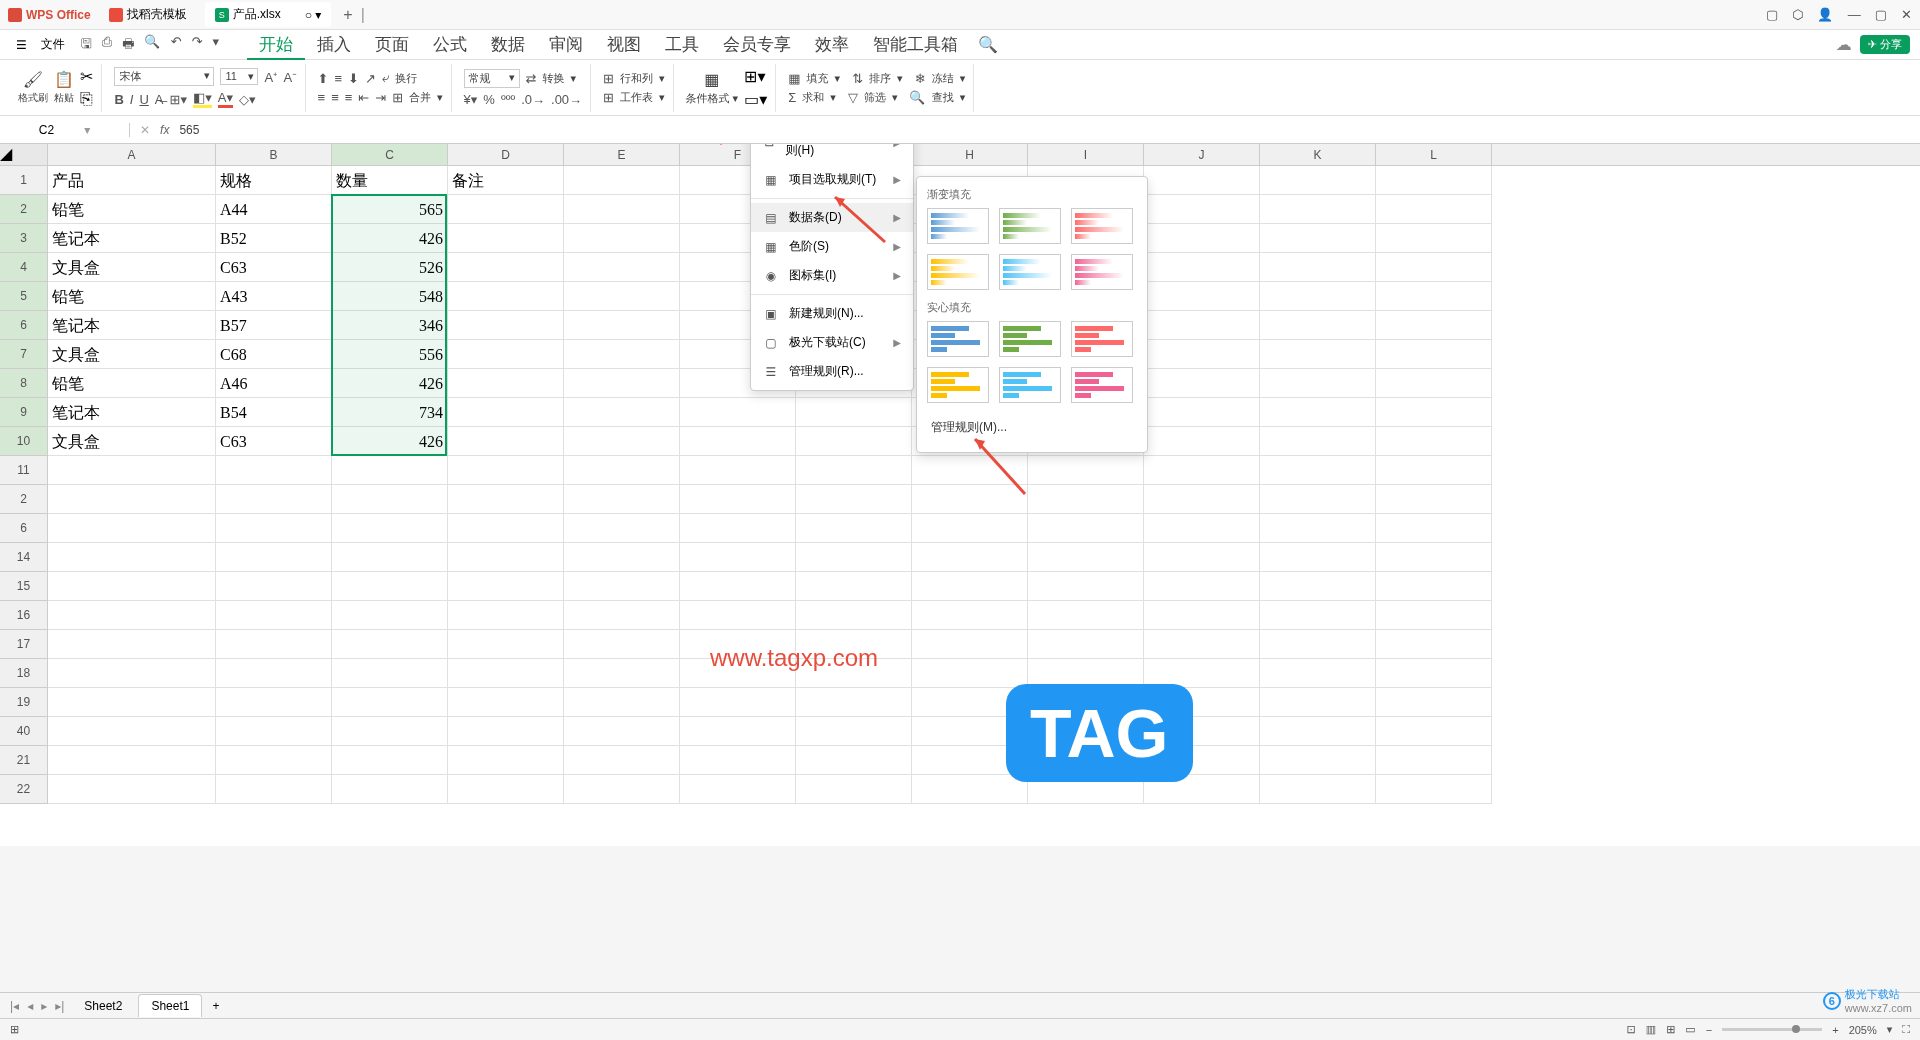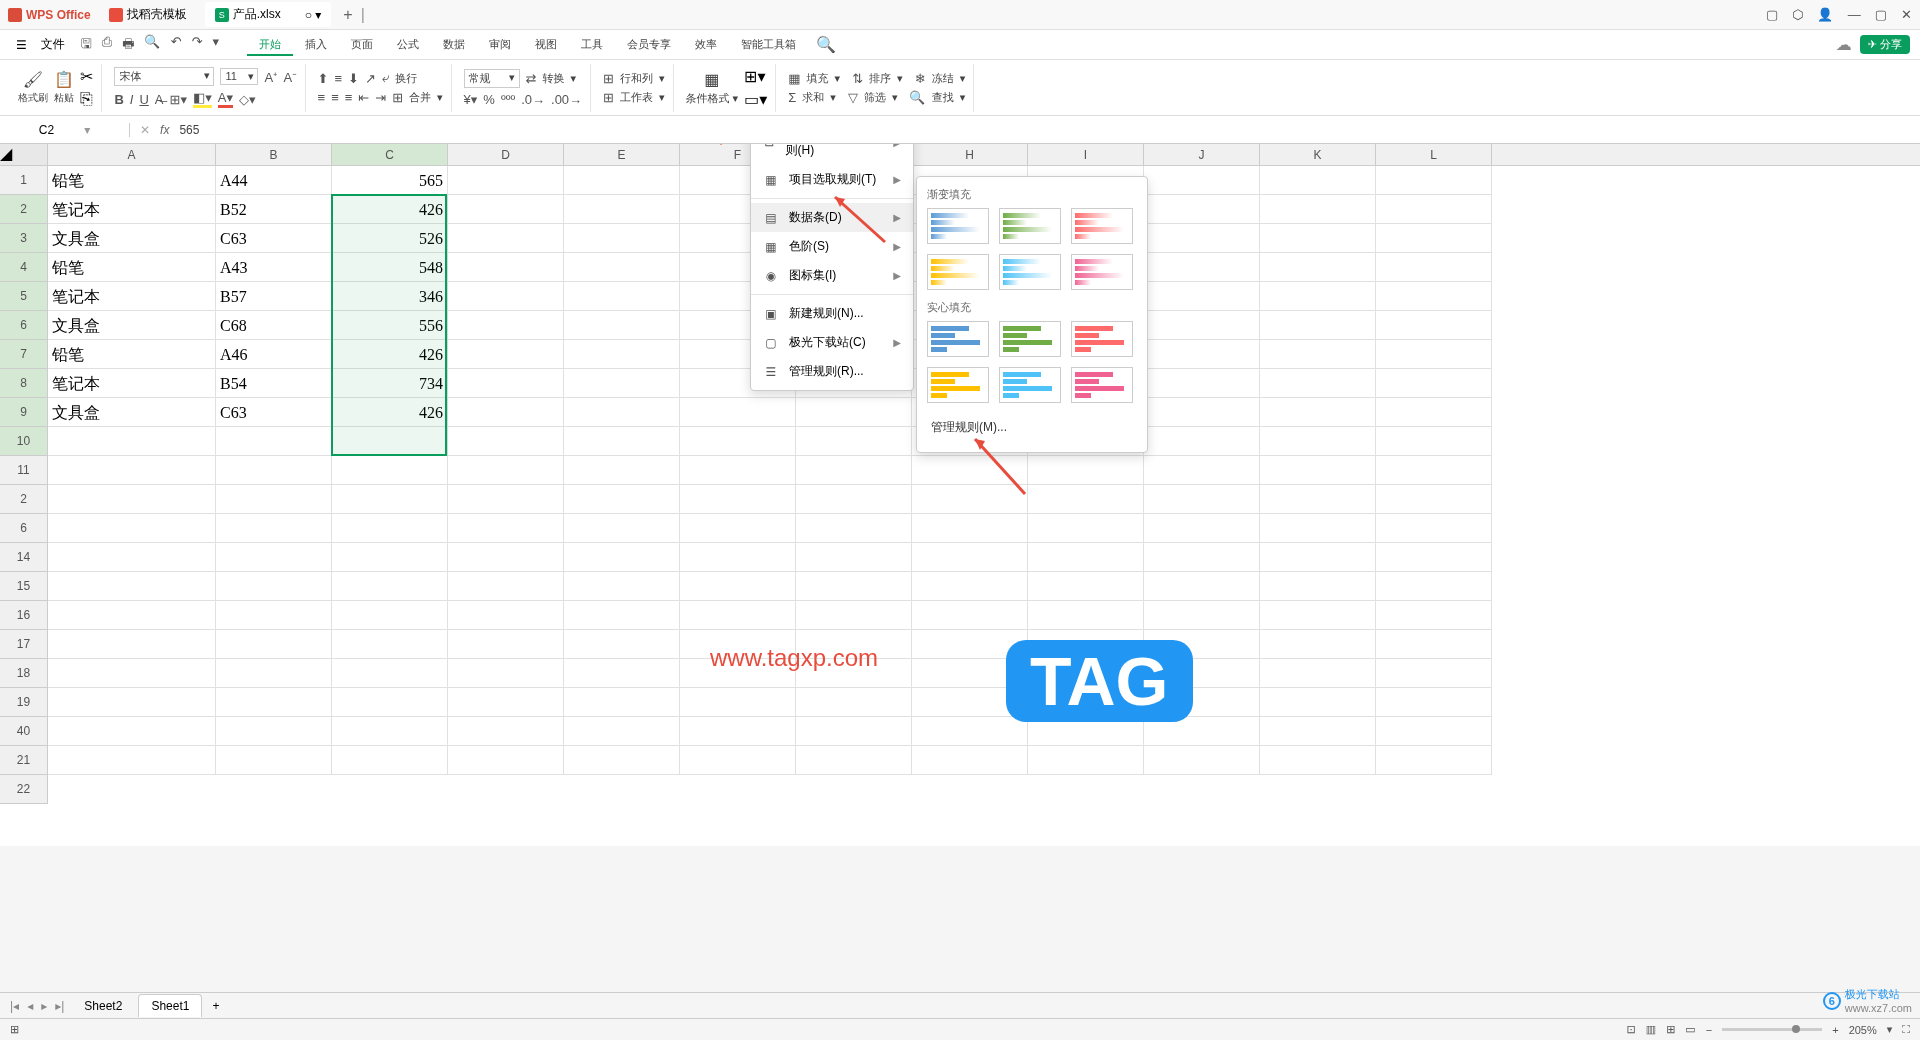--- a/index.html
+++ b/index.html
@@ -15,21 +15,21 @@
 .tab-icon-d { width: 14px; height: 14px; background: #e74c3c; border-radius: 2px; }
 .tab-close { margin-left: auto; padding-left: 20px; }
 .tab-new { margin-left: 12px; font-size: 16px; color: #666; }
 .title-actions { margin-left: auto; display: flex; gap: 14px; align-items: center; color: #555; font-size: 13px; }
 .title-actions span { cursor: pointer; }
 
 
 .menu-bar { height: 30px; background: #fff; display: flex; align-items: center; padding: 0 10px; border-bottom: 1px solid #e0e0e0; gap: 2px; }
 .menu-bar .file-menu { font-size: 12px; padding: 4px 6px; display: flex; align-items: center; gap: 4px; }
 .menu-bar .qat { display: flex; gap: 10px; margin-left: 8px; color: #555; font-size: 13px; }
-.menu-bar .menu-item { font-size: 11px; padding: 4px 12px; color: #444; cursor: pointer; }
+.menu-bar .menu-item { font-size: 17px; padding: 4px 12px; color: #444; cursor: pointer; }
 .menu-bar .menu-item.active { color: #0a9e5e; border-bottom: 2px solid #0a9e5e; padding-bottom: 2px; }
 .menu-bar .search-icon { margin-left: 6px; color: #666; }
 .menu-bar .right { margin-left: auto; display: flex; gap: 8px; align-items: center; }
 .share-btn { background: #0a9e5e; color: #fff; padding: 2px 8px; border-radius: 4px; font-size: 11px; }
 
 
 .ribbon { height: 56px; background: #fff; display: flex; align-items: center; padding: 4px 10px; border-bottom: 1px solid #ddd; gap: 4px; }
 .ribbon-group { display: flex; align-items: center; gap: 6px; padding: 0 8px; border-right: 1px solid #e5e5e5; height: 48px; }
 .ribbon-btn-v { display: flex; flex-direction: column; align-items: center; font-size: 10px; color: #444; gap: 2px; cursor: pointer; }
 .ribbon-btn-v .ico { font-size: 16px; }
@@ -92,21 +92,21 @@
 
 .status-bar { position: absolute; bottom: 0; left: 0; right: 0; height: 22px; background: #f5f5f5; border-top: 1px solid #ccc; display: flex; align-items: center; padding: 0 10px; font-size: 11px; color: #555; }
 .status-bar .right { margin-left: auto; display: flex; gap: 10px; align-items: center; }
 .zoom-slider { width: 100px; height: 3px; background: #ccc; position: relative; }
 .zoom-slider .thumb { position: absolute; width: 8px; height: 8px; background: #888; border-radius: 50%; top: -3px; left: 70%; }
 
 
 .watermark { position: absolute; z-index: 50; pointer-events: none; }
 .wm-text { color: #e74c3c; font-size: 44px; font-weight: bold; font-family: "SimHei"; }
 .wm-url { color: #e74c3c; font-size: 24px; }
-.wm-tag { background: #2196f3; color: #fff; font-size: 68px; font-weight: bold; padding: 2px 24px; border-radius: 20px; }
+.wm-tag { background: #2196f3; color: #fff; font-size: 68px; font-weight: bold; padding: 10px 24px; border-radius: 20px; margin-top: 44px; }
 .wm-corner { position: absolute; right: 8px; bottom: 26px; font-size: 11px; color: #2196f3; display: flex; align-items: center; gap: 4px; z-index: 50; }
 .wm-corner .logo { width: 18px; height: 18px; border: 2px solid #2196f3; border-radius: 50%; display: flex; align-items: center; justify-content: center; font-weight: bold; }
 </style>
 </head>
 <body>
 
 <div class="title-bar">
   <div class="logo">
     <span class="logo-icon"></span>
     <span>WPS Office</span>
@@ -320,20 +320,34 @@
         <div class="row-h">17</div>
         <div class="row-h">18</div>
         <div class="row-h">19</div>
         <div class="row-h">40</div>
         <div class="row-h">21</div>
         <div class="row-h">22</div>
       </div>
     <div class="cells" id="cells">
       <div class="sel-fill" style="left:284px;top:29px;width:116px;height:261px"></div>
       <div class="selection" style="left:283px;top:28px;width:116px;height:262px"></div>
+    <div class="cell-row">
+          <div class="cell" style="width: 168px;">产品</div>
+          <div class="cell" style="width: 116px;">规格</div>
+          <div class="cell" style="width: 116px;">数量</div>
+          <div class="cell" style="width: 116px;">备注</div>
+          <div class="cell" style="width: 116px;"></div>
+          <div class="cell" style="width: 116px;"></div>
+          <div class="cell" style="width: 116px;"></div>
+          <div class="cell" style="width: 116px;"></div>
+          <div class="cell" style="width: 116px;"></div>
+          <div class="cell" style="width: 116px;"></div>
+          <div class="cell" style="width: 116px;"></div>
+          <div class="cell" style="width: 116px;"></div>
+        </div>
         <div class="cell-row">
           <div class="cell" style="width: 168px;">铅笔</div>
           <div class="cell" style="width: 116px;">A44</div>
           <div class="cell num" style="width: 116px;">565</div>
           <div class="cell" style="width: 116px;"></div>
           <div class="cell" style="width: 116px;"></div>
           <div class="cell" style="width: 116px;"></div>
           <div class="cell" style="width: 116px;"></div>
           <div class="cell" style="width: 116px;"></div>
           <div class="cell" style="width: 116px;"></div>

